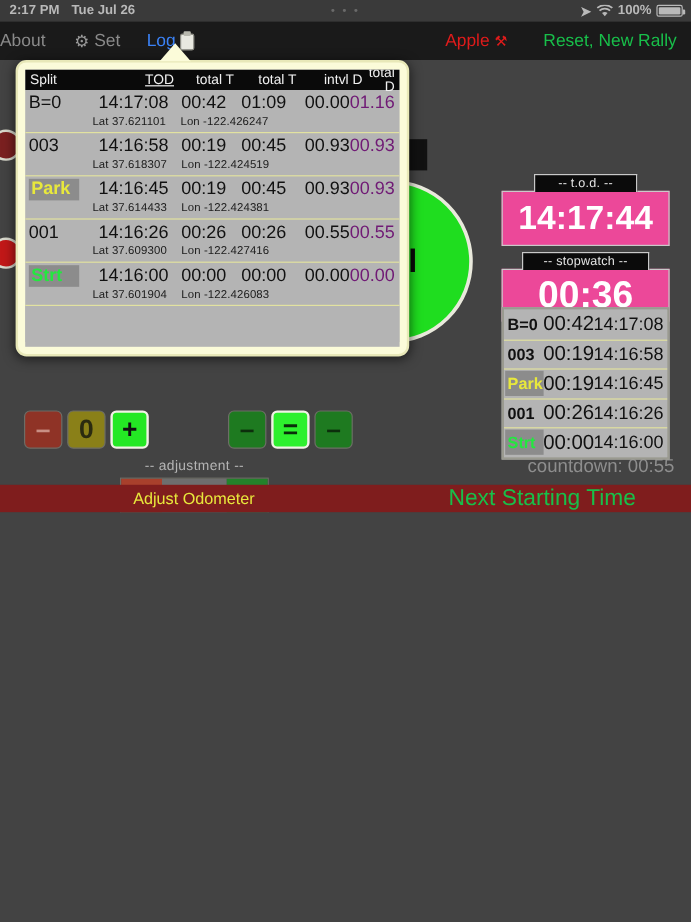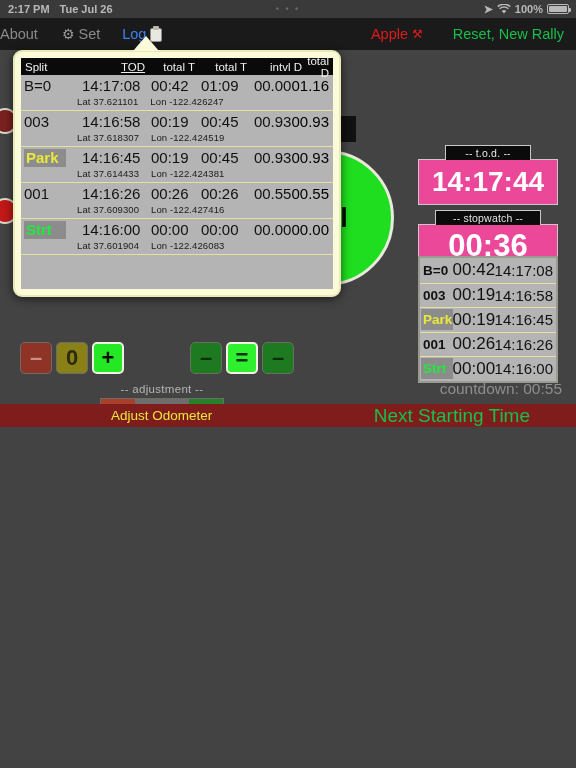--- a/index.html
+++ b/index.html
@@ -168,21 +168,21 @@
   .lr-split .chip2 {
     display:inline-block; background:#8c8c8c; padding:0 4px 1px 2px;
     min-width:42px; font-weight:bold;
   }
   .lr-split .yellow { color:#e8e83c; }
   .lr-split .green  { color:#23e83f; }
   .lr-tod   { width:72px; text-align:right; font-size:15px; color:#111; }
   .lr-splitT{ width:50px; text-align:right; font-size:15px; color:#111; }
   .lr-totalT{ width:52px; text-align:right; font-size:15px; color:#111; }
   .lr-intvl { width:55px; text-align:right; font-size:15px; color:#111; }
-  .lr-totalD{ flex:1; text-align:left; padding-right:4px; font-size:15px; color:#000000; }
+  .lr-totalD{ flex:1; text-align:left; padding-right:4px; font-size:15px; color:#701a75; }
   .lr-geo { display:flex; font-size:9.5px; color:#1b1b1b; padding-left:56px; gap:12px; height:13px; }
   .lr-geo span { letter-spacing:.1px; }
   .log-empty { height:30px; background:#b4b4b4; }
 
   
   .tabbar {
     position:absolute; left:0; top:404px; width:576px; height:23px;
     background:#7f1d1d; display:flex; align-items:center;
   }
   .tab-left { position:absolute; left:111px; color:#e8e83c; font-size:13.5px; }

